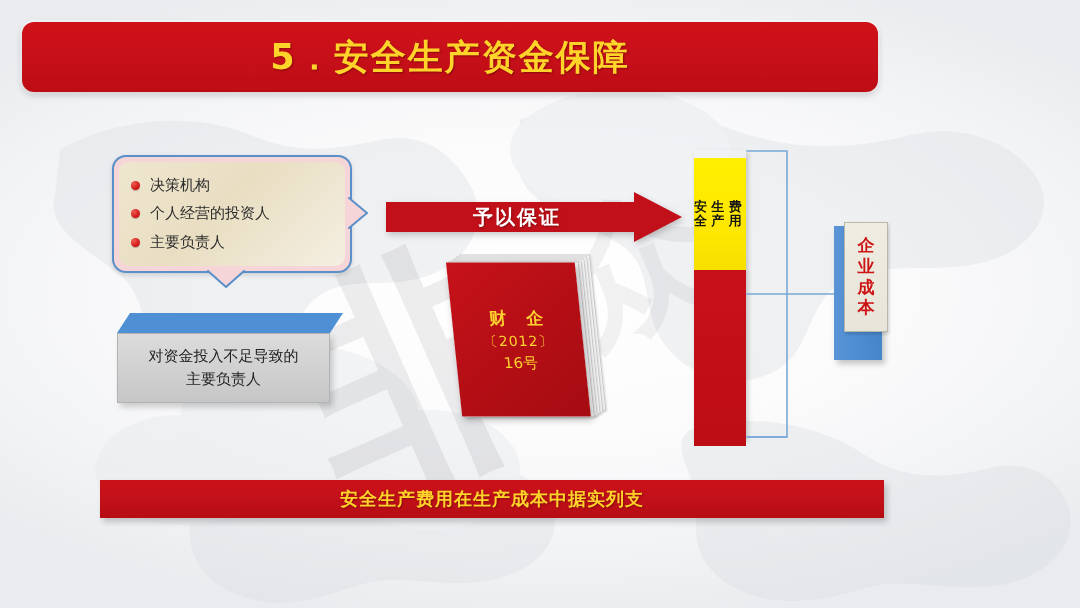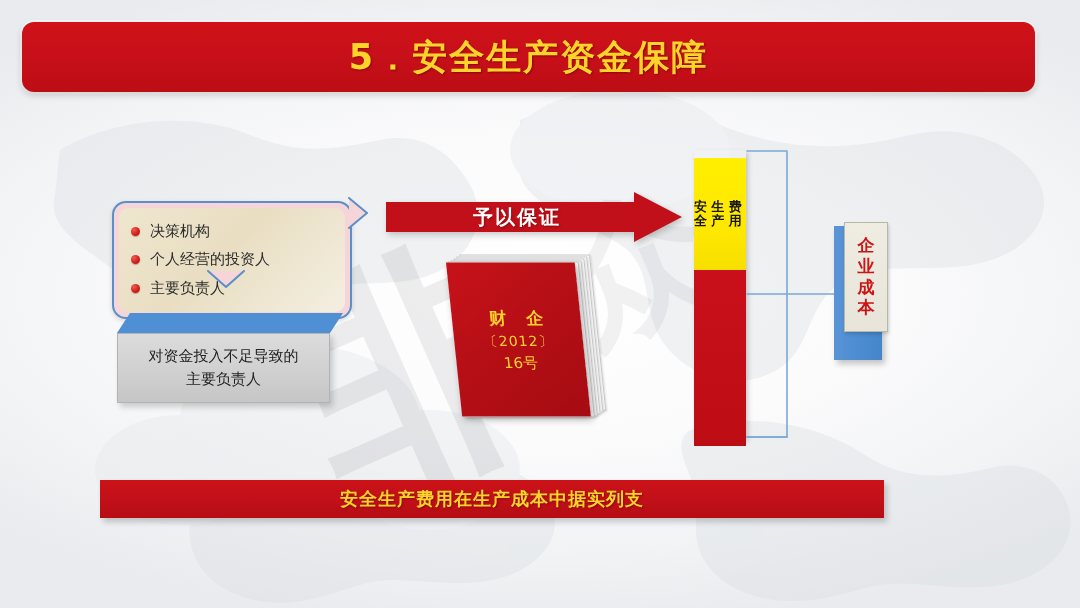--- a/index.html
+++ b/index.html
@@ -45,21 +45,21 @@
     transform:rotate(-22deg);
     line-height:1;
     user-select:none;
     font-weight:700;
   }
 
   
   .title-banner{
     position:absolute;
     left:22px;top:22px;
-    width:1013px;height:70px;
+    width:856px;height:70px;
     border-radius:12px;
     background:linear-gradient(180deg,#d01118 0%,#c8101a 45%,#bd0d14 100%);
     box-shadow:0 3px 7px rgba(0,0,0,.18), 0 0 0 2px rgba(255,255,255,.55);
     display:flex;align-items:center;justify-content:center;
   }
   .title-text{
     color:#ffd42a;
     font-size:35px;
     font-weight:700;
     letter-spacing:2px;
@@ -72,21 +72,20 @@
   .callout{
     position:absolute;
     left:112px;top:155px;
     width:240px;height:118px;
     border-radius:14px;
     border:2px solid #5b8fc9;
     background:#f6d5d8;
     box-shadow:0 2px 5px rgba(0,0,0,.14);
     box-sizing:border-box;
     padding:5px;
-    margin-top:46px;
   }
   .callout-inner{
     width:100%;height:100%;
     border-radius:10px;
     background:linear-gradient(135deg,#efe6cf 0%,#e9dec2 45%,#f4efe2 100%);
     box-sizing:border-box;
     padding:9px 10px 9px 12px;
     display:flex;flex-direction:column;justify-content:space-around;
   }
   .bullet-row{display:flex;align-items:center;gap:10px;}

